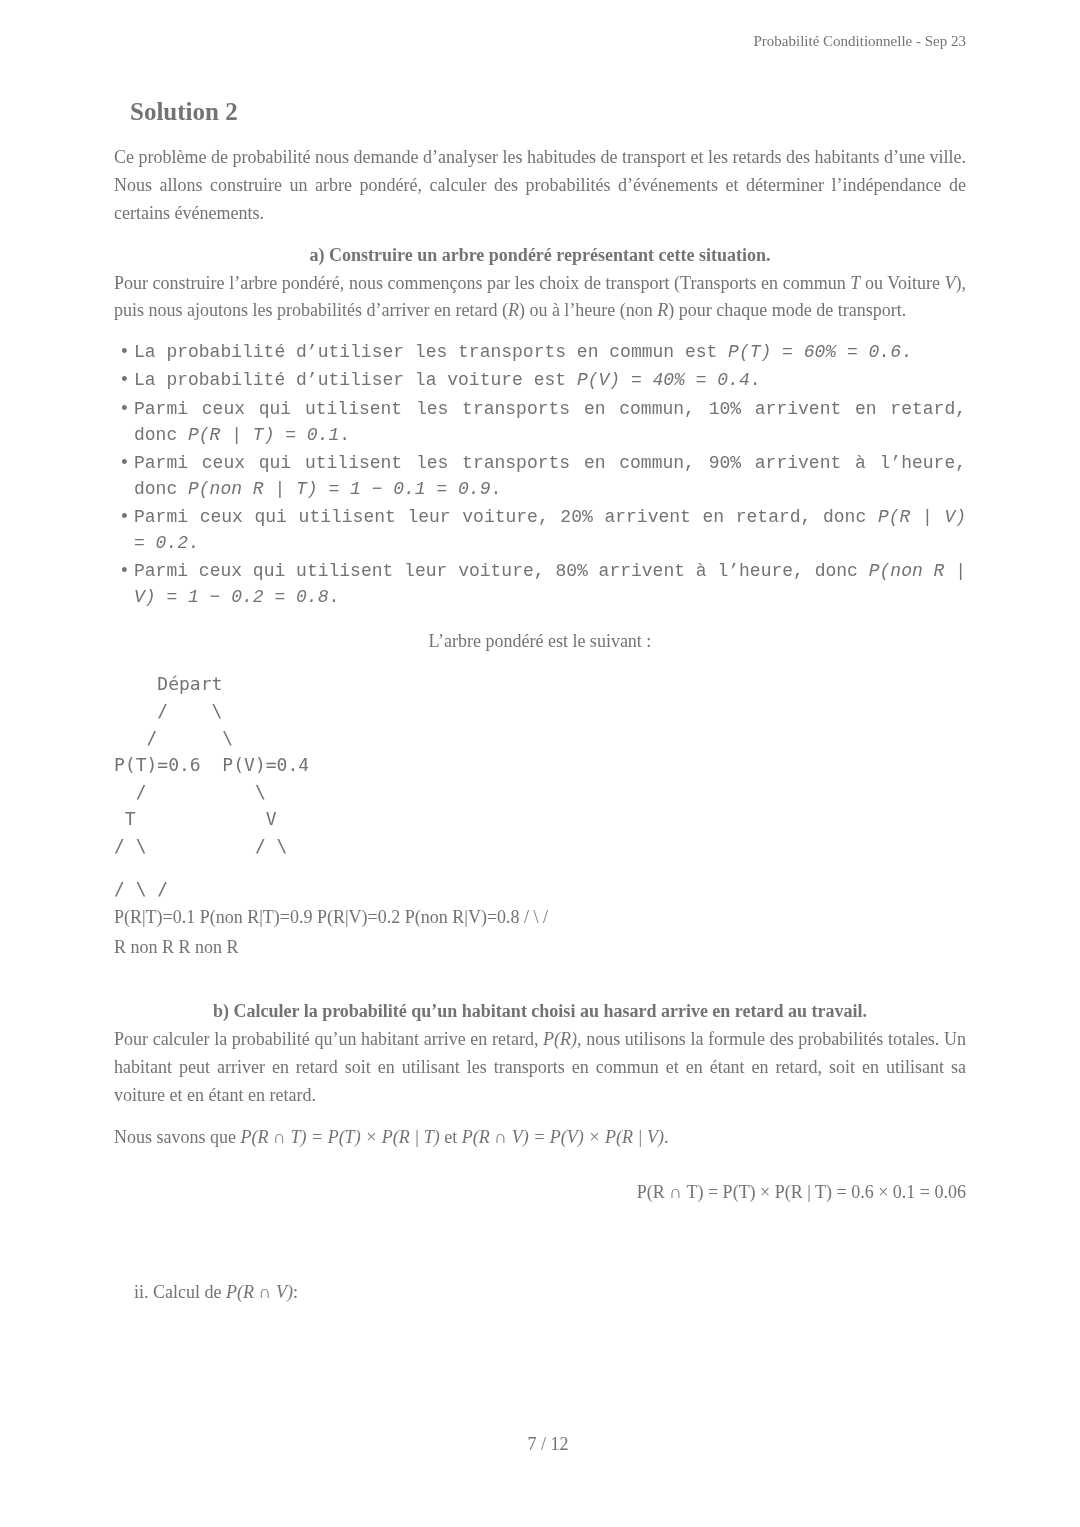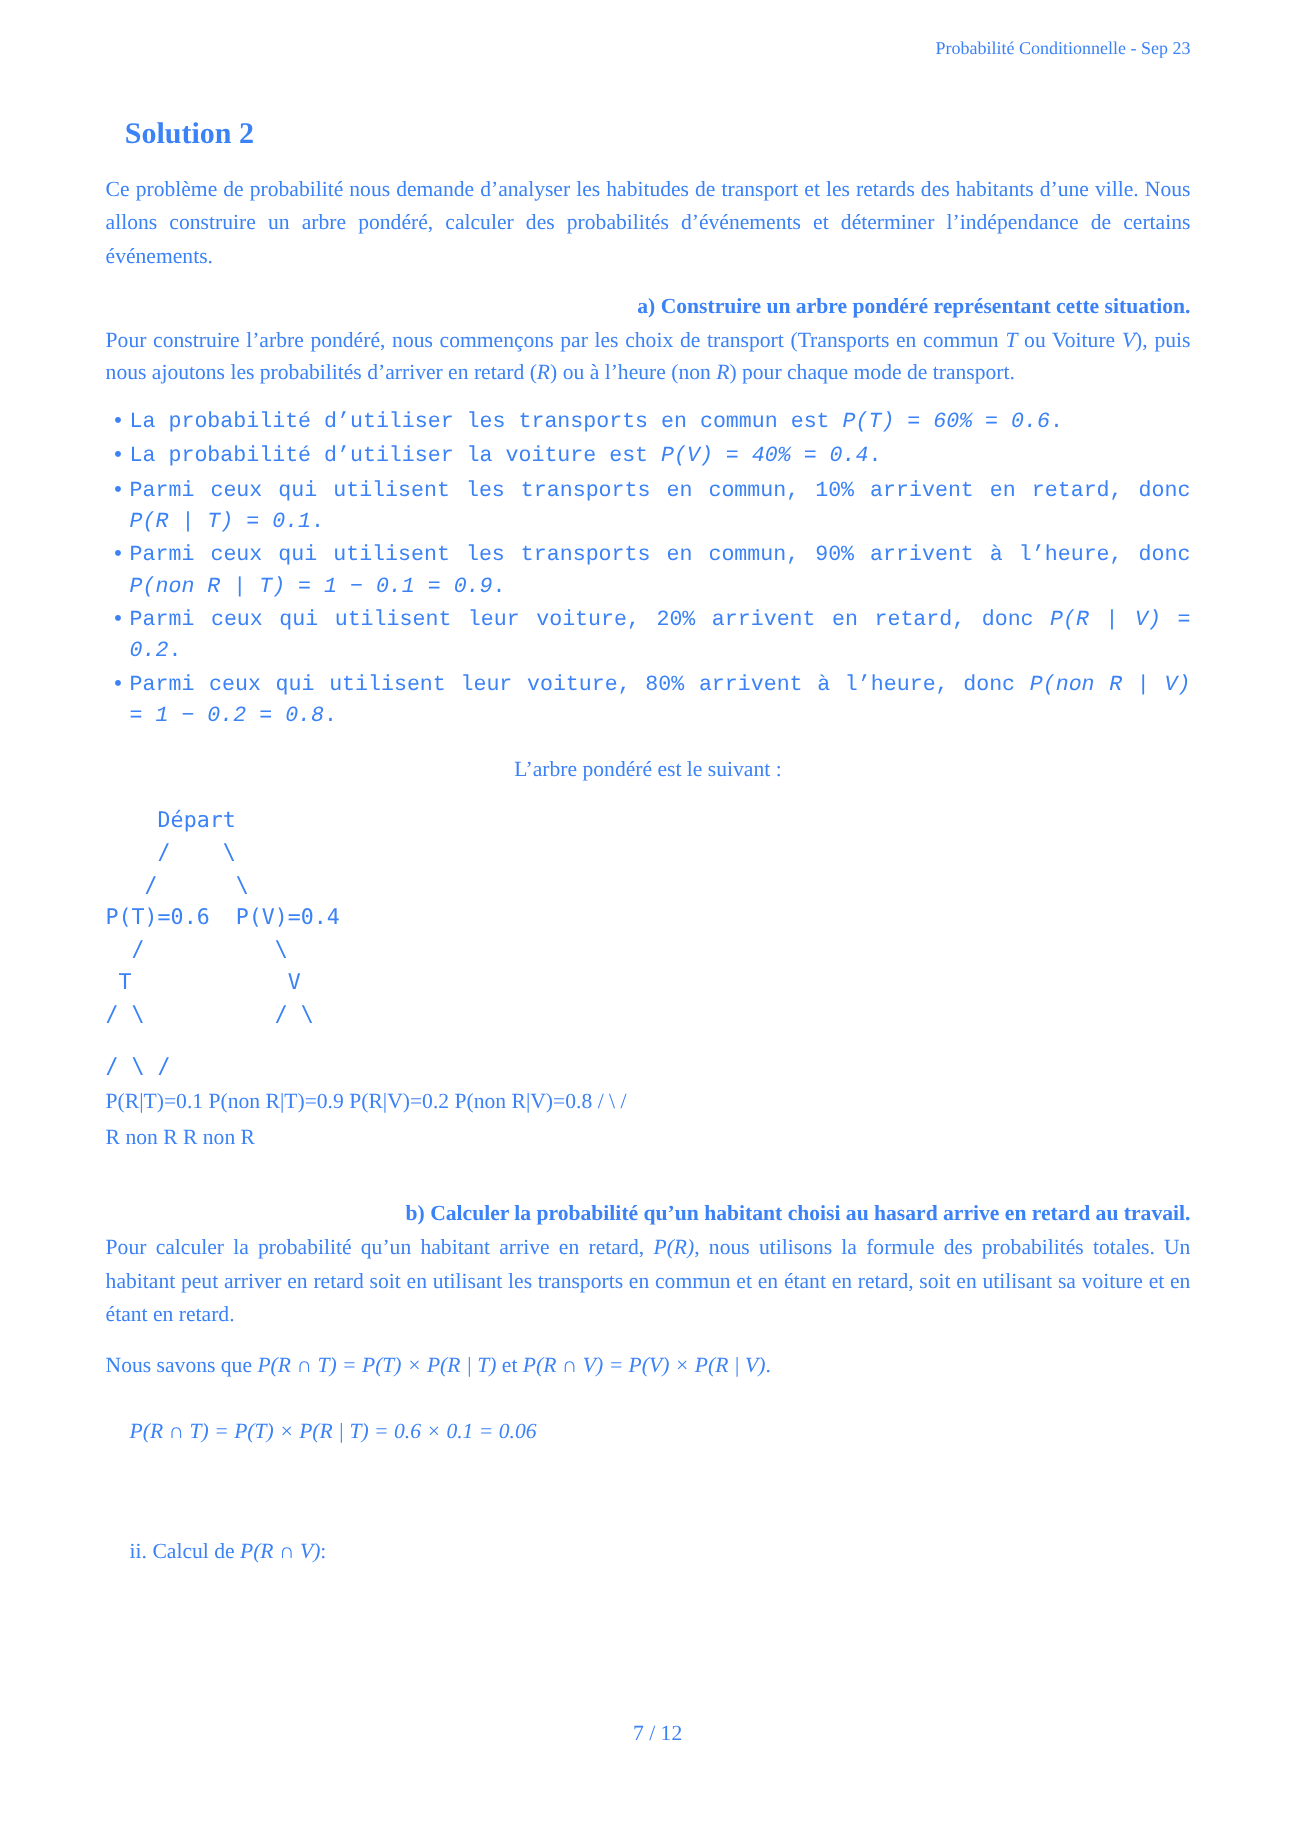--- a/index.html
+++ b/index.html
@@ -2,47 +2,47 @@
 <html><head>
 <meta charset="utf-8">
 <style>
   * { box-sizing: border-box; }
   html, body { margin: 0; padding: 0; background: #ffffff; }
   .page {
     position: relative;
     width: 1080px;
     height: 1527px;
     margin: 0 auto;
-    padding: 30px 88px 0;
+    padding: 30px 114px 0;
     background: #ffffff;
     font-family: "Liberation Serif", "DejaVu Serif", serif;
     font-size: 18px;
     line-height: 1.55;
-    color: #3b82f6;
+    color: #737373;
     overflow: hidden;
   }
   .header {
     text-align: right;
     font-size: 15px;
     margin: 0 0 40px;
   }
   h1.title {
     font-size: 25px;
     font-weight: 700;
     margin: 0 16px 12px;
   }
   p {
     margin: 0 0 14px;
     text-align: justify;
   }
   h2.subheading {
     font-size: 18px;
     font-weight: 700;
     margin: 8px 0 0;
-    text-align: right;
+    text-align: center;
   }
   h2.mt-section { margin-top: 36px; }
   ul.bullets {
     list-style: none;
     margin: 4px 0 18px;
     padding: 0 0 0 20px;
   }
   ul.bullets li {
     position: relative;
     text-align: justify;
@@ -70,22 +70,21 @@
     text-align: center;
     font-style: italic;
     margin: 16px 0;
   }
   .step-label {
     margin: 28px 0 0 20px;
     text-align: left;
   }
   .step-equation {
     margin: 28px 0 0 20px;
-    font-style: italic;
-    text-align: left;
+    text-align: right;
   }
   .step-label.second { margin-top: 72px; }
   .footer {
     position: absolute;
     left: 128px;
     right: 112px;
     bottom: 68px;
     text-align: center;
   }
 </style>

